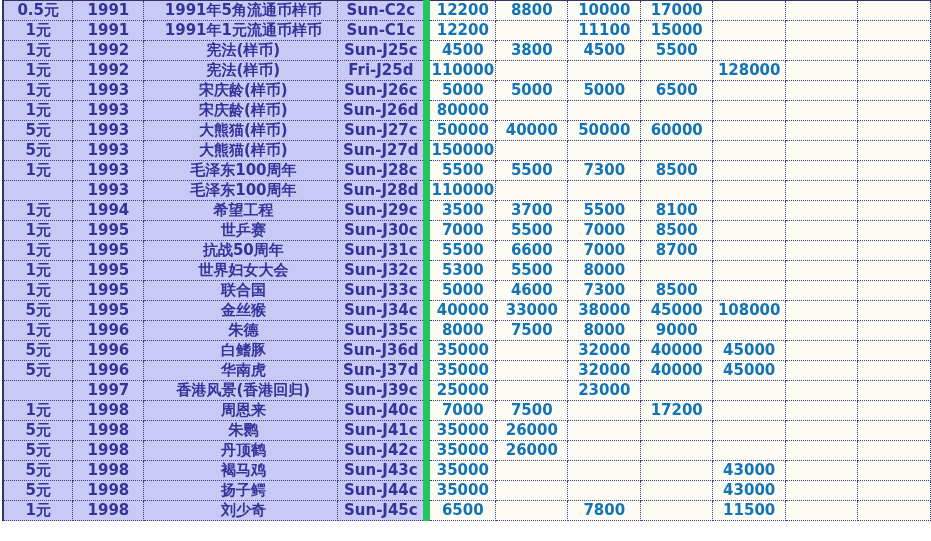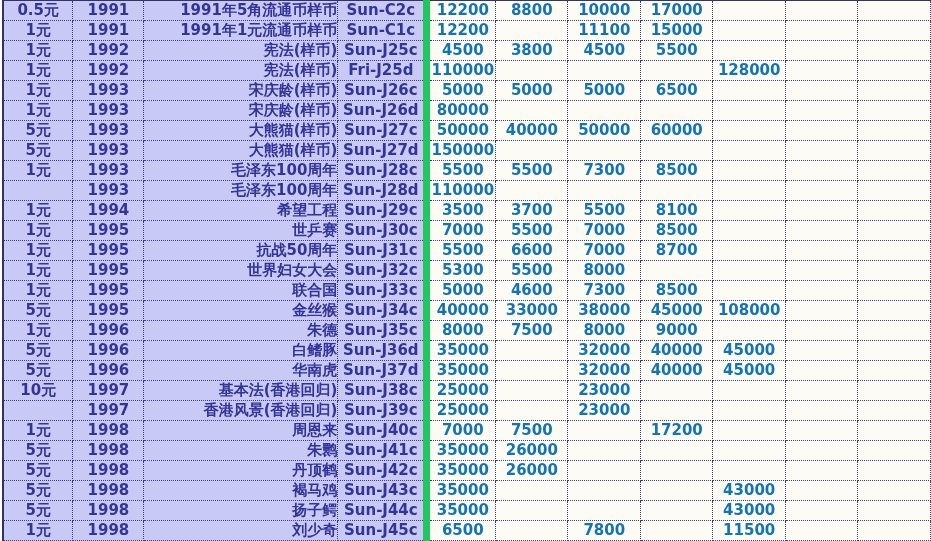--- a/index.html
+++ b/index.html
@@ -27,21 +27,21 @@
     white-space:nowrap;
     overflow:visible;
     box-sizing:border-box;
   }
   .price-table td.lav{
     background:#c9c9f6;
     color:#333399;
     text-align:center;
   }
   .price-table td.c2{
-    text-align:right;
+    text-align:center;
     padding-left:5px;
   }
   .price-table td.num{
     background:#fcfcf4;
     color:#1274b6;
     text-align:center;
   }
   .price-table td.c4{
     border-left:7px solid #22c55e;
   }
@@ -317,33 +317,20 @@
           <td class="c3 lav">Sun-J37d</td>
           <td class="c4 num">35000</td>
           <td class="c5 num"></td>
           <td class="c6 num">32000</td>
           <td class="c7 num">40000</td>
           <td class="c8 num">45000</td>
           <td class="c9 num"></td>
           <td class="c10 num"></td>
         </tr>
         <tr>
-          <td class="c0 lav">10元</td>
-          <td class="c1 lav">1997</td>
-          <td class="c2 lav">基本法(香港回归)</td>
-          <td class="c3 lav">Sun-J38c</td>
-          <td class="c4 num">25000</td>
-          <td class="c5 num"></td>
-          <td class="c6 num">23000</td>
-          <td class="c7 num"></td>
-          <td class="c8 num"></td>
-          <td class="c9 num"></td>
-          <td class="c10 num"></td>
-        </tr>
-        <tr>
           <td class="c0 lav"></td>
           <td class="c1 lav">1997</td>
           <td class="c2 lav">香港风景(香港回归)</td>
           <td class="c3 lav">Sun-J39c</td>
           <td class="c4 num">25000</td>
           <td class="c5 num"></td>
           <td class="c6 num">23000</td>
           <td class="c7 num"></td>
           <td class="c8 num"></td>
           <td class="c9 num"></td>

